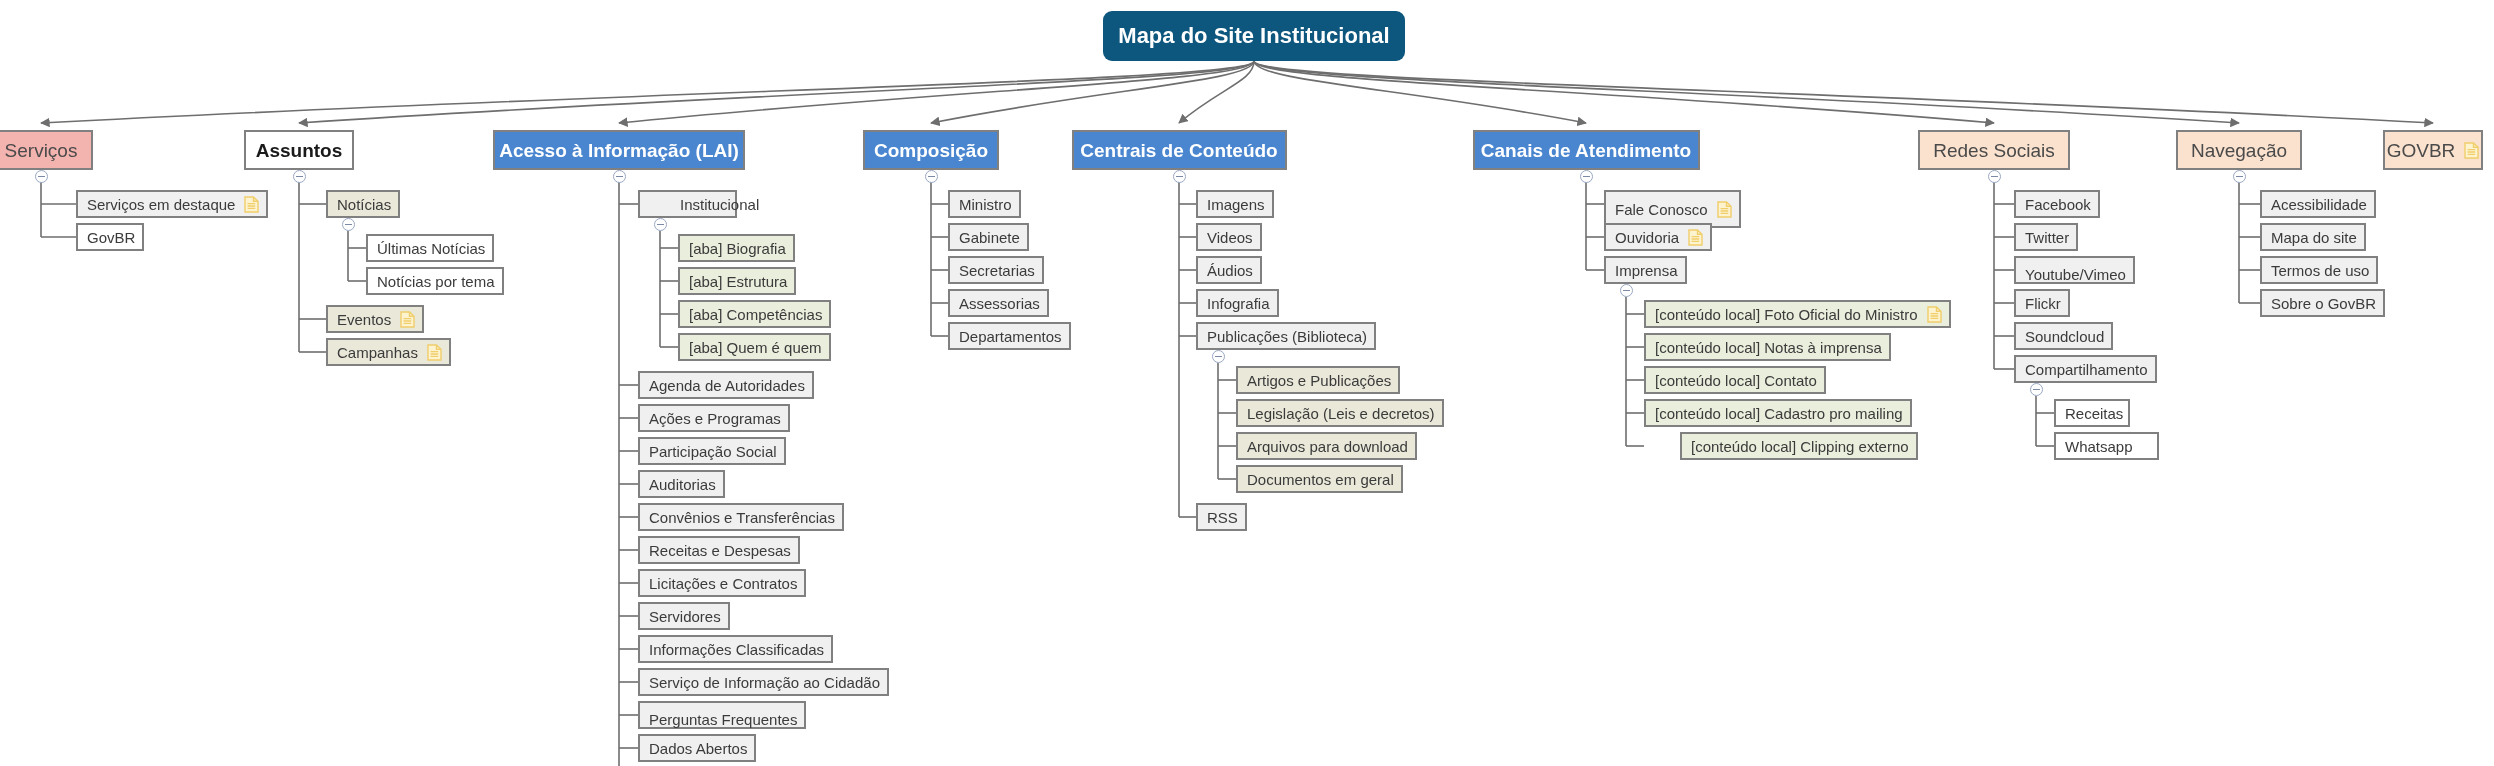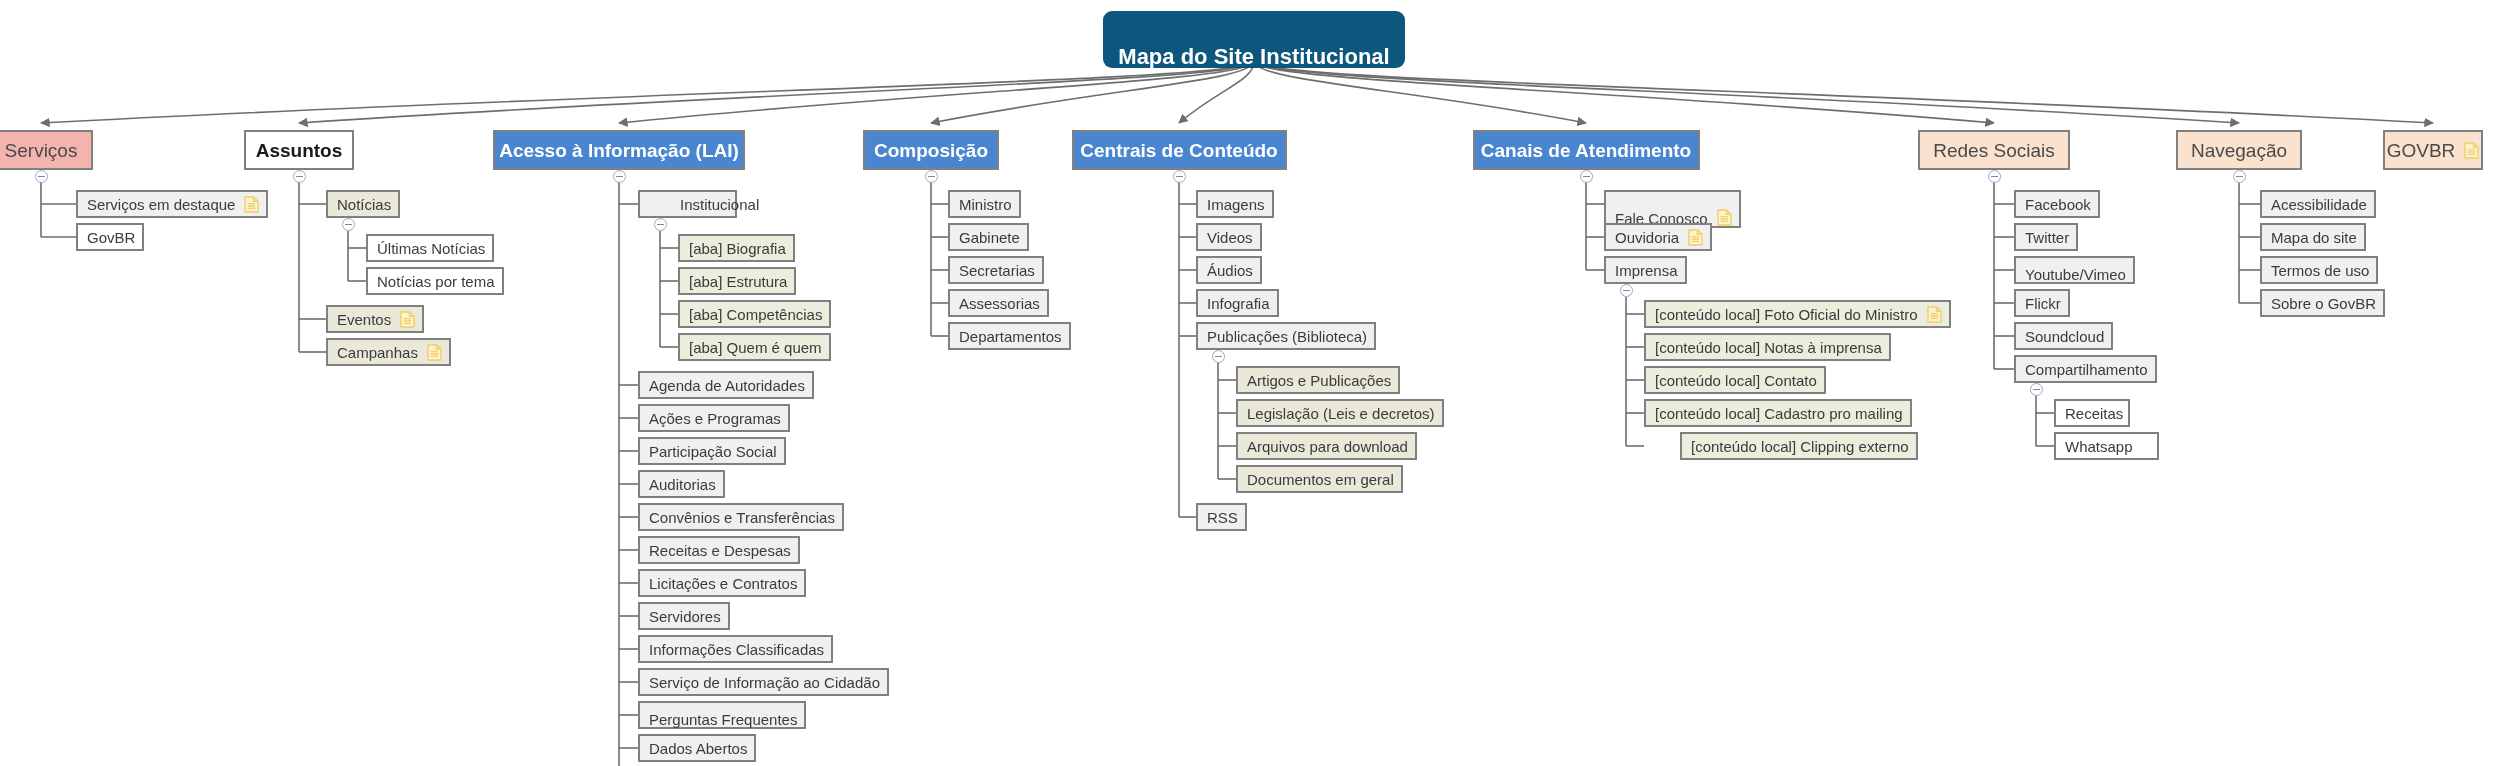--- a/index.html
+++ b/index.html
@@ -144,21 +144,21 @@
         <path d="M 1254 61 C 1254 81, 1697.25 88, 2239 123" stroke="#6e6e6e" stroke-width="1.6" fill="none" marker-end="url(#arrow)"></path>
         <path d="M 2239 204 L 2260 204" stroke="#6e6e6e" stroke-width="1.6" fill="none"></path>
         <path d="M 2239 237 L 2260 237" stroke="#6e6e6e" stroke-width="1.6" fill="none"></path>
         <path d="M 2239 270 L 2260 270" stroke="#6e6e6e" stroke-width="1.6" fill="none"></path>
         <path d="M 2239 303 L 2260 303" stroke="#6e6e6e" stroke-width="1.6" fill="none"></path>
         <path d="M 2239 182 L 2239 303" stroke="#6e6e6e" stroke-width="1.6" fill="none"></path>
         <path d="M 1254 61 C 1254 81, 1784.55 88, 2433 123" stroke="#6e6e6e" stroke-width="1.6" fill="none" marker-end="url(#arrow)"></path>
       </g>
   </svg>
   <div id="nodes">
-      <div class="node root" style="left: 1103.3px; top: 11px; width: 301.4px; height: 57px; align-items: flex-end;">
+      <div class="node root" style="left: 1103.3px; top: 11px; width: 301.4px; height: 50px;">
         <span>Mapa do Site Institucional</span>
       </div>
       <div class="node lvl1 pink" style="left: -11.38px; top: 130px; width: 104.76px; height: 40px;">
         <span>Serviços</span>
       </div>
       <div class="toggle" style="left: 34.5px; top: 170px;">
         <i></i>
       </div>
       <div class="node grey" style="left: 76px; top: 190px; width: 192px; height: 28px;">
         <span>Serviços em destaque</span>
@@ -330,21 +330,21 @@
       </div>
       <div class="node grey" style="left: 1196px; top: 503px; width: 51px; height: 28px;">
         <span>RSS</span>
       </div>
       <div class="node lvl1 blue" style="left: 1472.5px; top: 130px; width: 227px; height: 40px;">
         <span>Canais de Atendimento</span>
       </div>
       <div class="toggle" style="left: 1579.5px; top: 170px;">
         <i></i>
       </div>
-      <div class="node grey" style="left: 1604px; top: 190px; width: 137px; height: 38px; align-items: flex-end;">
+      <div class="node grey" style="left: 1604px; top: 190px; width: 137px; height: 38px;">
         <span>Fale Conosco</span>
         <span class="note-icon">
           <svg width="15" height="17" viewBox="0 0 15 17">
             <path d="M1 1 H9.5 L14 5.2 V16 H1 Z" fill="#fdf3cf" stroke="#f0ce6b" stroke-width="1.4"></path>
             <path d="M9.5 1 V5.2 H14" fill="none" stroke="#f0ce6b" stroke-width="1.4"></path>
             <path d="M3.6 7.6 H11.2 M3.6 10 H11.2 M3.6 12.4 H11.2" stroke="#f0ce6b" stroke-width="1.3"></path>
           </svg>
         </span>
       </div>
       <div class="node grey" style="left: 1604px; top: 223px; width: 108px; height: 28px;">

